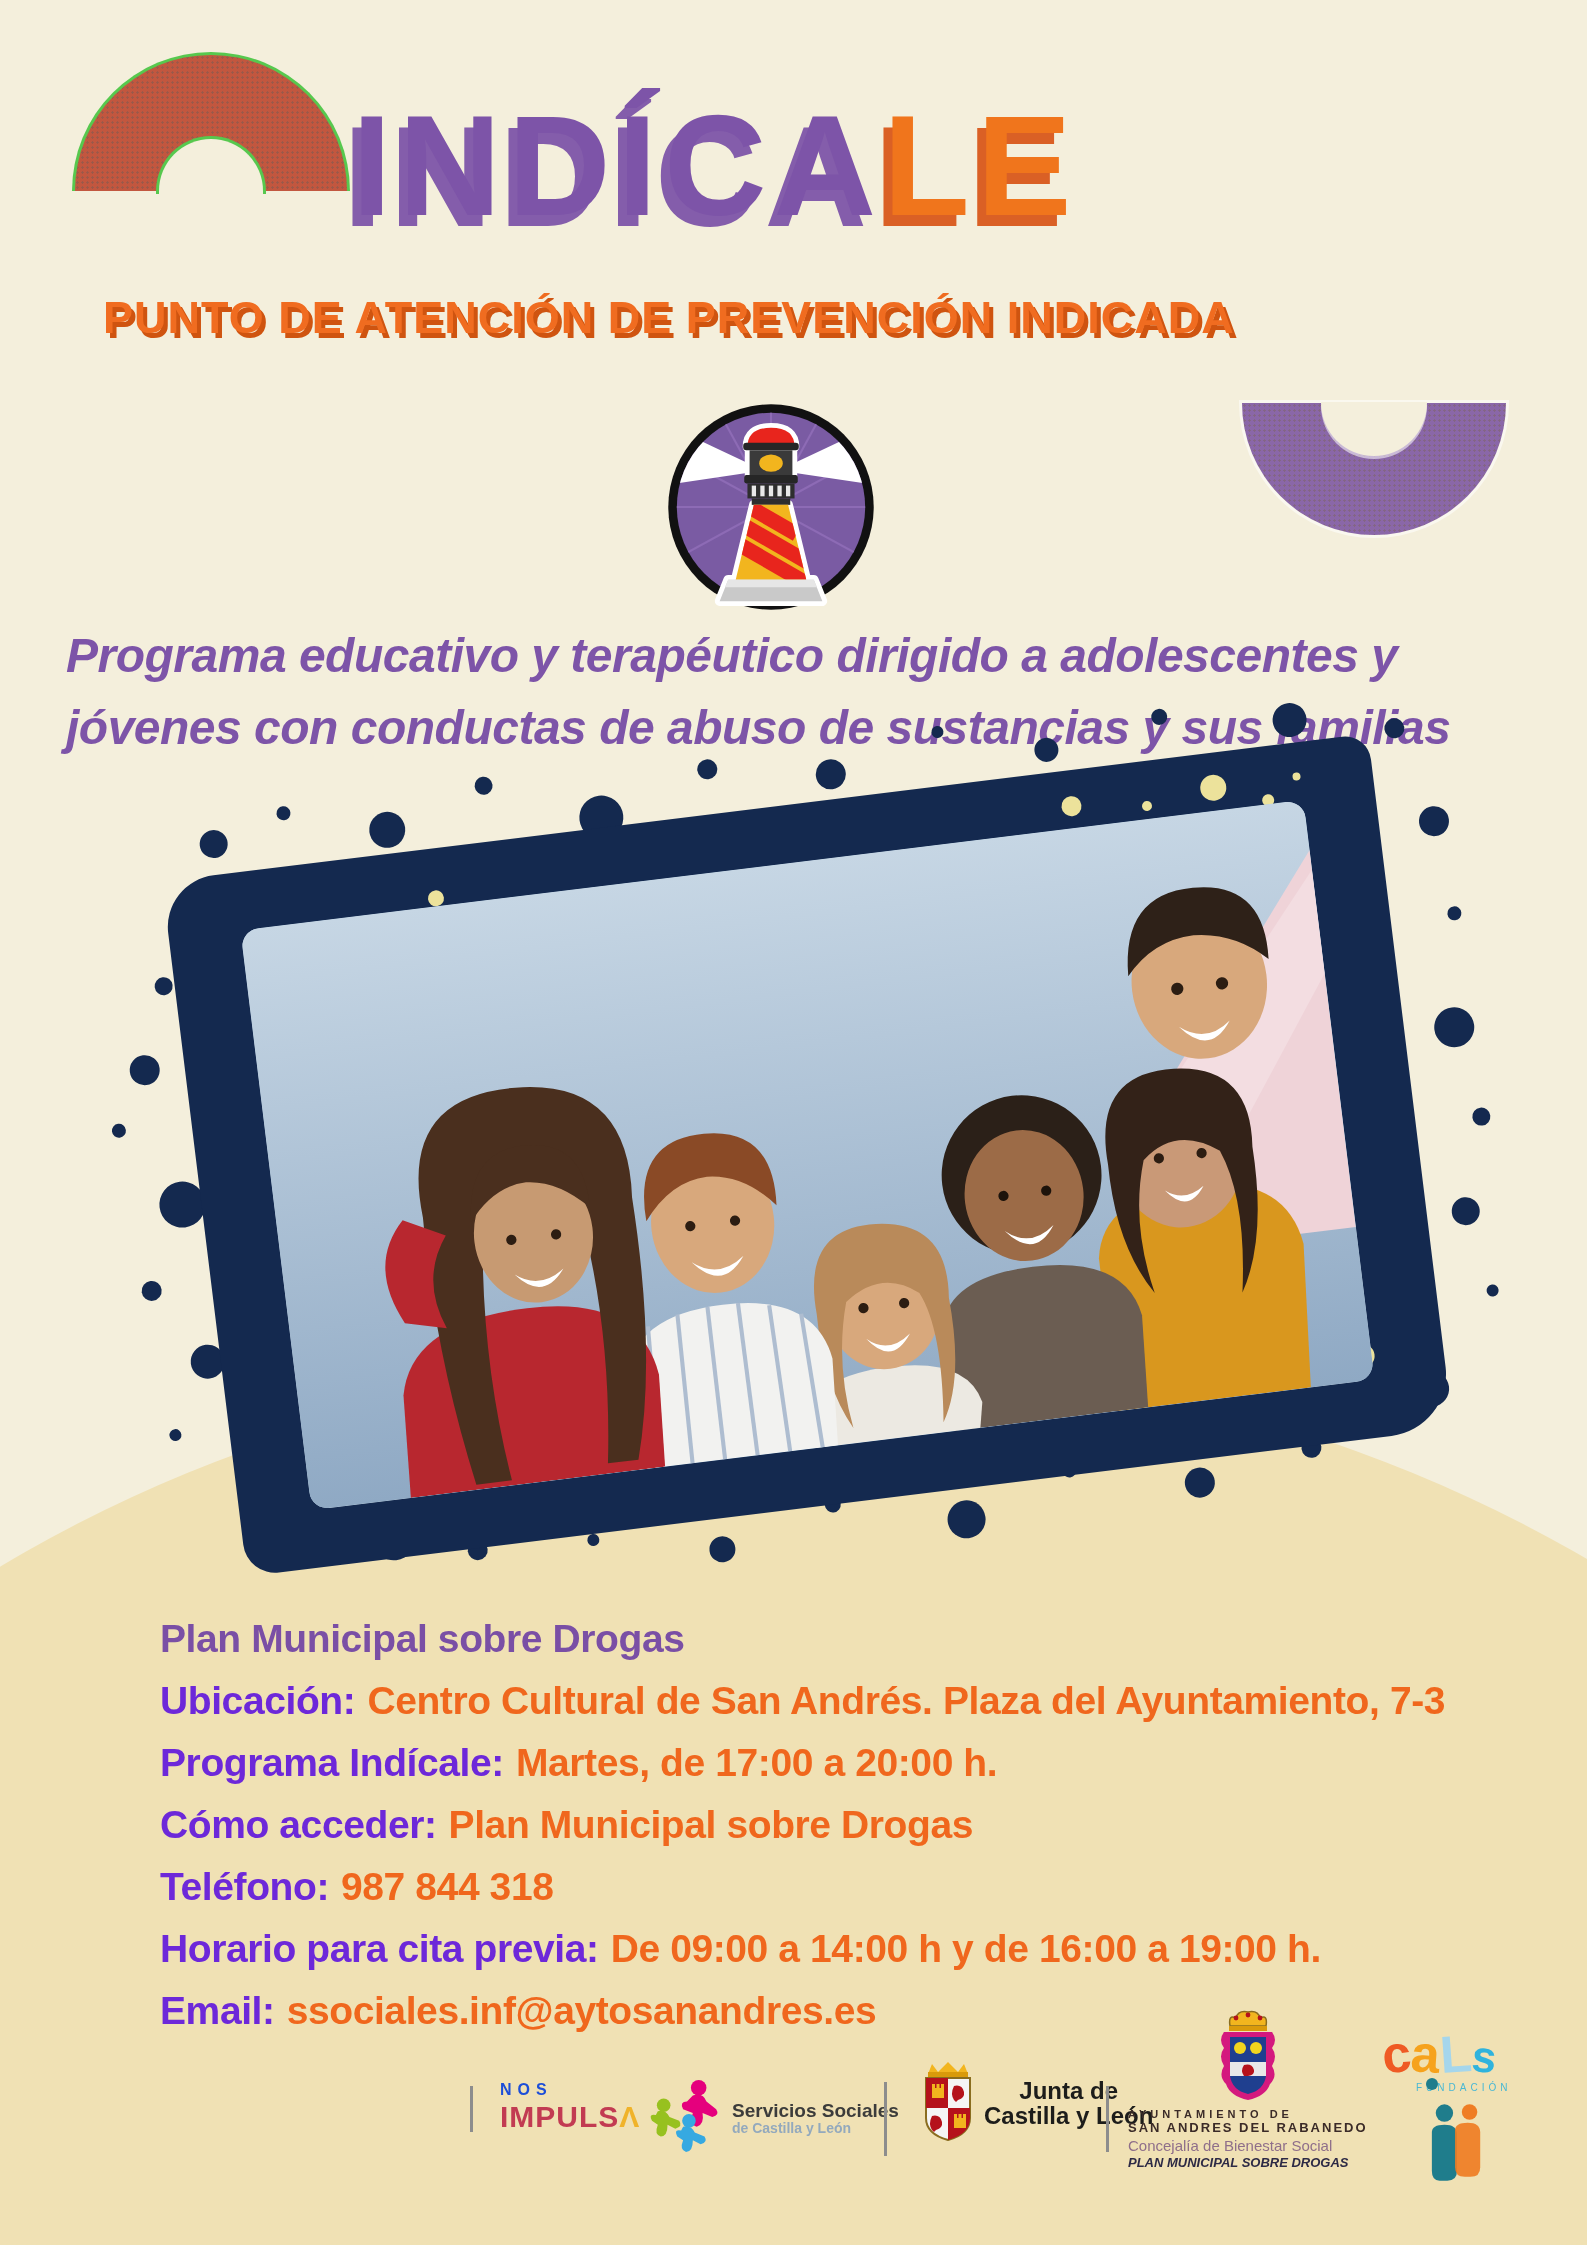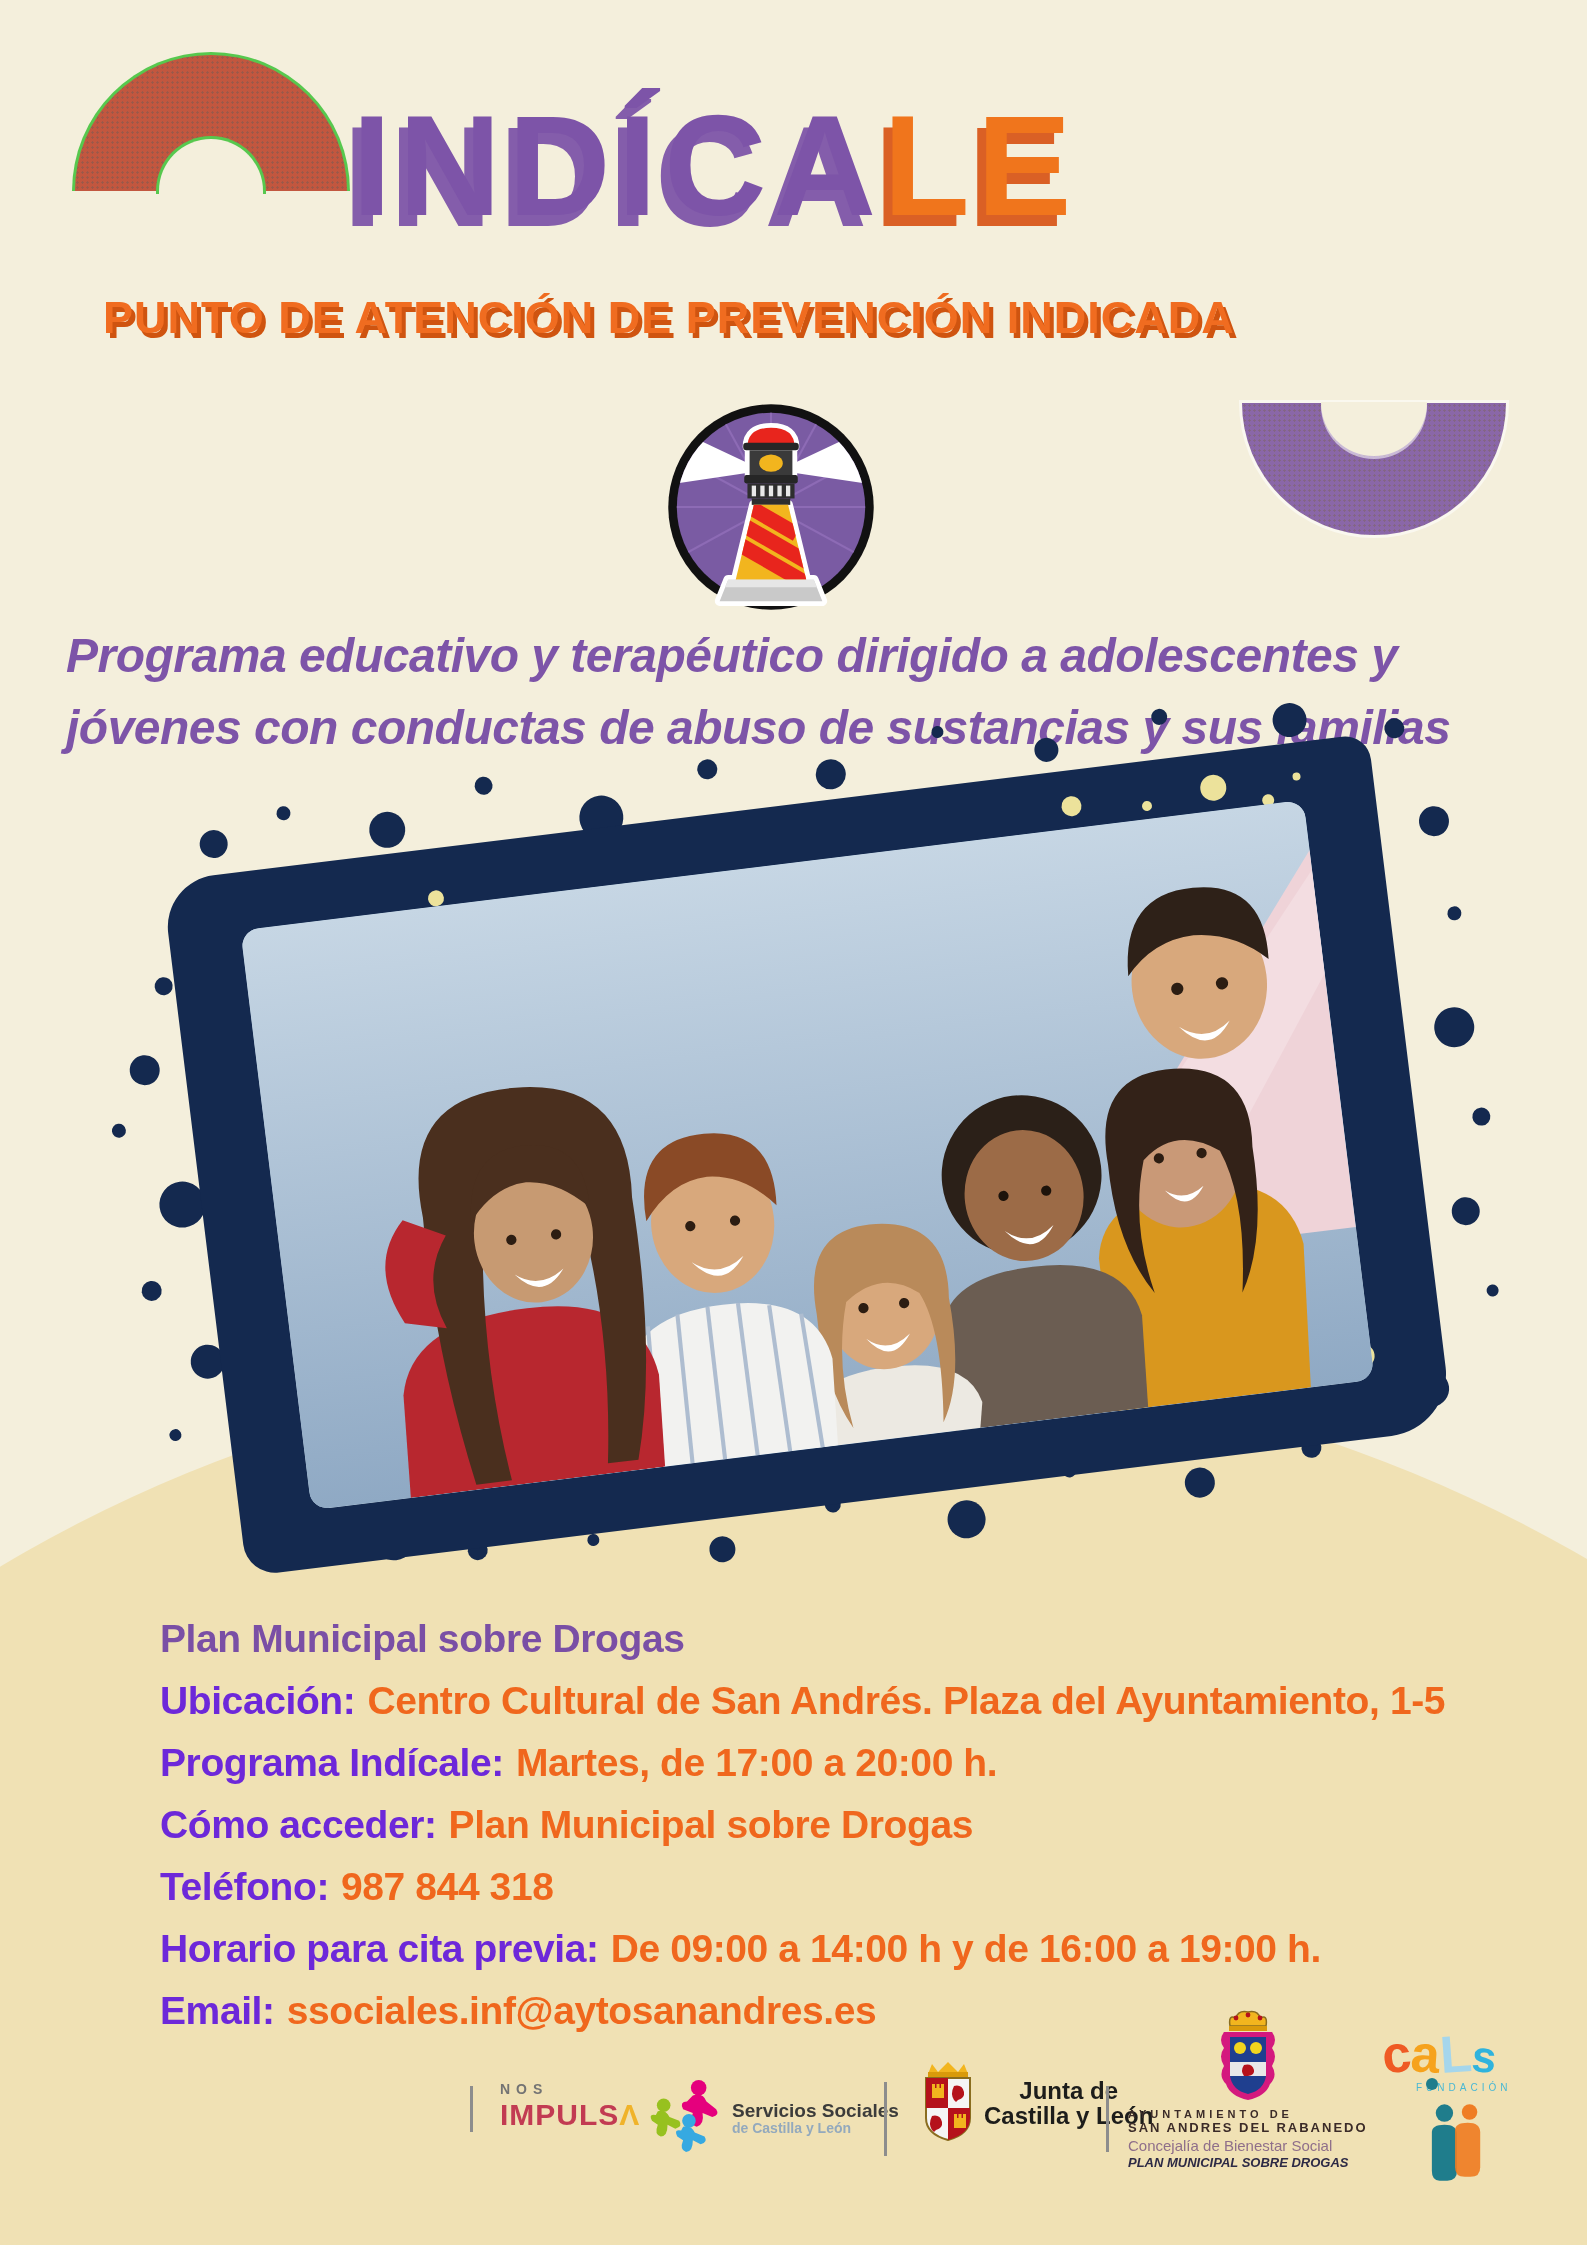--- a/index.html
+++ b/index.html
@@ -50,21 +50,21 @@
   .splat.light{background:#ece29b;}
   
   .info{position:absolute;left:160px;top:1608px;width:1400px;
     font-weight:800;font-size:39px;line-height:62px;letter-spacing:-0.4px;}
   .info .lbl{color:#6d28d9;margin-top:27px;}
   .info .val{color:#f0671d;margin-left:12px;}
   .info .heading{color:#7a4fa5;}
   
   .footer-divider{position:absolute;width:3px;background:#8d8d8d;}
   .nosimpulsa{position:absolute;left:500px;top:2082px;line-height:1;}
-  .nos{color:#737373;font-size:14px;font-weight:700;letter-spacing:6px;}
+  .nos{color:#1d4ed8;font-size:16px;font-weight:700;letter-spacing:6px;}
   .impulsa{font-size:30px;font-weight:800;color:#c23b52;letter-spacing:1px;margin-top:4px;}
   .impulsa .accent{color:#f0b32a;}
   .sersoc{position:absolute;left:648px;top:2080px;display:flex;align-items:center;}
   .sersoc .txt{margin-left:6px;line-height:1.05;}
   .sersoc .l1{font-size:19px;font-weight:800;color:#3c3c3b;}
   .sersoc .l2{font-size:14px;font-weight:700;color:#93a9bd;}
   .junta{position:absolute;left:920px;top:2060px;display:flex;align-items:center;}
   .junta .txt{margin-left:8px;line-height:1.05;text-align:center;}
   .junta .l1,.junta .l2{font-size:24px;font-weight:800;color:#1d1d1b;}
   .ayto{position:absolute;left:1128px;top:2010px;width:240px;text-align:left;}
@@ -275,21 +275,21 @@
           <circle cx="277" cy="332" r="5" fill="#2c1d12"></circle>
         <path d="M232 366 Q255 384 280 366 Q257 396 232 366 Z" fill="#ffffff"></path>
 
         <path d="M120 400 Q90 340 130 300 L170 320 Q140 360 160 410 Z" fill="#b8272f"></path>
       </svg>
     </div>
   </div>
 
   <div class="info">
     <div class="heading">Plan Municipal sobre Drogas</div>
-    <div><span class="lbl">Ubicación:</span><span class="val">Centro Cultural de San Andrés. Plaza del Ayuntamiento, 1-5</span></div>
+    <div><span class="lbl">Ubicación:</span><span class="val">Centro Cultural de San Andrés. Plaza del Ayuntamiento, 7-3</span></div>
     <div><span class="lbl">Programa Indícale:</span><span class="val">Martes, de 17:00 a 20:00 h.</span></div>
     <div><span class="lbl">Cómo acceder:</span><span class="val">Plan Municipal sobre Drogas</span></div>
     <div><span class="lbl">Teléfono:</span><span class="val">987 844 318</span></div>
     <div><span class="lbl">Horario para cita previa:</span><span class="val">De 09:00 a 14:00 h y de 16:00 a 19:00 h.</span></div>
     <div><span class="lbl">Email:</span><span class="val">ssociales.inf@aytosanandres.es</span></div>
   </div>
 
   <div class="footer-divider" style="left:470px;top:2086px;height:46px"></div>
   <div class="nosimpulsa">
     <div class="nos">NOS</div>

